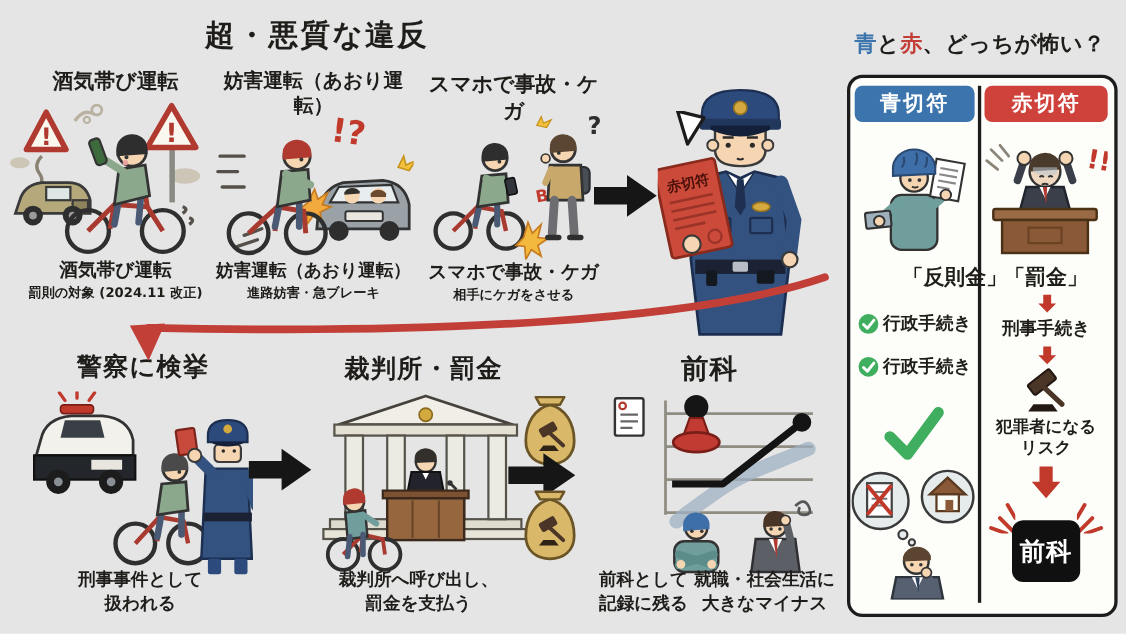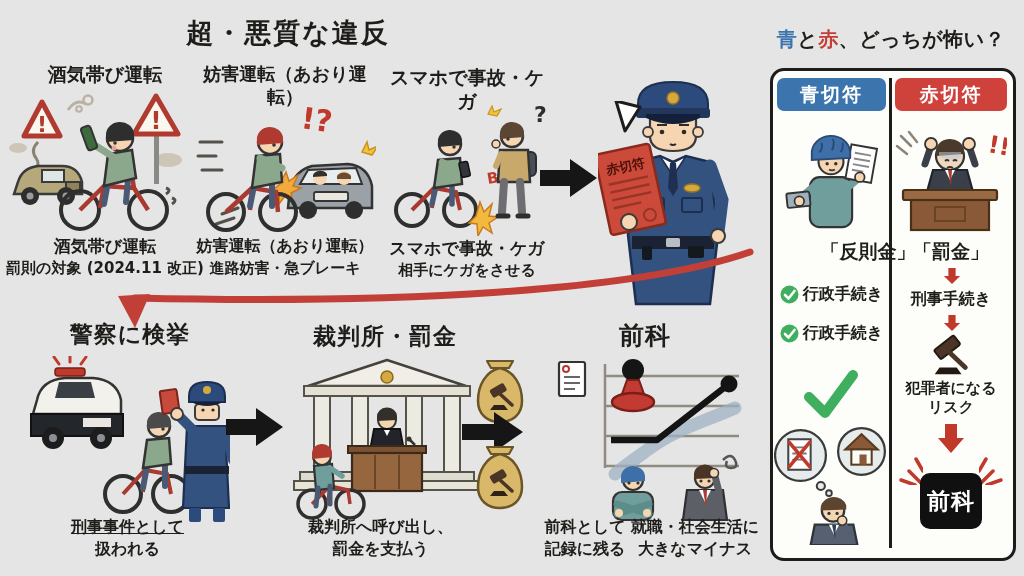--- a/index.html
+++ b/index.html
@@ -7,21 +7,21 @@
     position:relative;width:1024px;height:576px;overflow:hidden;
     background:#e5e5e5;
     font-family:"DejaVu Sans","Liberation Sans",sans-serif;
     color:#1e1d1a;
   }
   .abs{position:absolute;}
   .t{position:absolute;text-align:center;font-weight:700;line-height:1.25;}
   .title-main{font-size:27px;letter-spacing:2px;}
   .vlabel{font-size:19px;}
   .cap1{font-size:17px;}
-  .cap2{font-size:15px;}
+  .cap2{font-size:12px;}
   .flow-title{font-size:23px;letter-spacing:1px;}
   .flow-cap{font-size:16px;}
   .bubble{
     position:absolute;background:#ffffff;border:3px solid #1c1c1c;border-radius:36px;
     display:flex;flex-direction:column;justify-content:center;align-items:center;
     font-weight:700;font-size:18px;line-height:1.45;z-index:5;
   }
   .bubble .blue{color:#3c75ad;}
   .panel{
     position:absolute;background:#fdfdf9;border:3px solid #1c1c1c;border-radius:14px;
@@ -246,21 +246,21 @@
       <circle cx="152" cy="58" r="6" fill="#f6d6b2" stroke="#3a3a3a" stroke-width="1.8"></circle>
       <path d="M200,76 L208,104" stroke="#33527f" stroke-width="10" stroke-linecap="round"></path>
       <rect x="170" y="48" width="24" height="16" rx="4" fill="#f6d6b2" stroke="#3a3a3a" stroke-width="2"></rect>
       <circle cx="178" cy="54" r="1.6" fill="#2a2a2a"></circle>
         <circle cx="188" cy="54" r="1.6" fill="#2a2a2a"></circle>
       <path d="M164,40 Q164,26 182,26 Q200,26 200,40 L200,46 L164,46 Z" fill="#2c4a7c" stroke="#1d2f50" stroke-width="2"></path>
       <path d="M166,46 Q182,54 198,46 Z" fill="#14203a"></path>
       <circle cx="182" cy="34" r="4" fill="#d4a93f"></circle>
     </g>
   </svg>
-  <div class="t flow-cap" style="left:40px;top:517px;width:175px;text-decoration:underline;">刑事事件として</div>
+  <div class="t flow-cap" style="left:40px;top:517px;width:175px;">刑事事件として</div>
   <div class="t flow-cap" style="left:40px;top:539px;width:175px;">扱われる</div>
 
   <svg class="abs" style="left:226px;top:406px;" width="58" height="42" viewBox="0 0 58 42">
     <polygon points="0,13 30,13 30,2 57,21 30,40 30,29 0,29" fill="#161616"></polygon>
   </svg>
 
   <div class="t flow-title" style="left:295px;top:322px;width:180px;">裁判所・罰金</div>
   <svg class="abs" style="left:292px;top:354px;" width="190" height="172" viewBox="0 0 190 172">
     <g>
       <rect x="8" y="118" width="174" height="9" fill="#dedbcf" stroke="#55534a" stroke-width="2"></rect>

